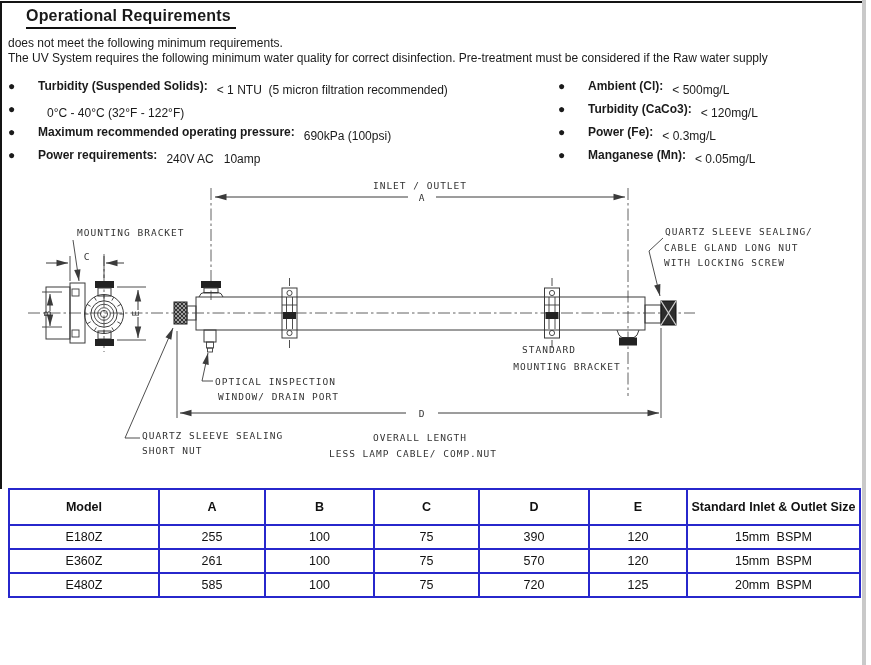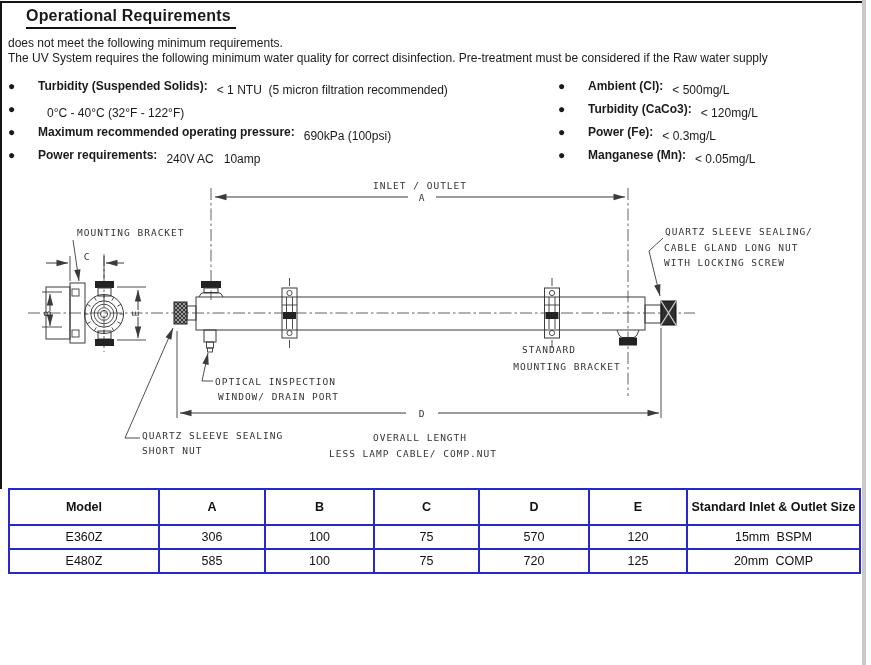--- a/index.html
+++ b/index.html
@@ -274,32 +274,41 @@
         <th>A</th>
         <th>B</th>
         <th>C</th>
         <th>D</th>
         <th>E</th>
         <th style="white-space:normal">Standard Inlet &amp; Outlet Size</th>
       </tr>
     </thead>
     <tbody>
       <tr>
+        <td>E180Z</td>
+        <td>255</td>
+        <td>100</td>
+        <td>75</td>
+        <td>390</td>
+        <td>120</td>
+        <td>15mm  BSPM</td>
+      </tr>
+      <tr>
         <td>E360Z</td>
-        <td>306</td>
+        <td>261</td>
         <td>100</td>
         <td>75</td>
         <td>570</td>
         <td>120</td>
         <td>15mm  BSPM</td>
       </tr>
       <tr>
         <td>E480Z</td>
         <td>585</td>
         <td>100</td>
         <td>75</td>
         <td>720</td>
         <td>125</td>
-        <td>20mm  COMP</td>
+        <td>20mm  BSPM</td>
       </tr>
     </tbody>
   </table>
 </div>
 
 </body></html>

